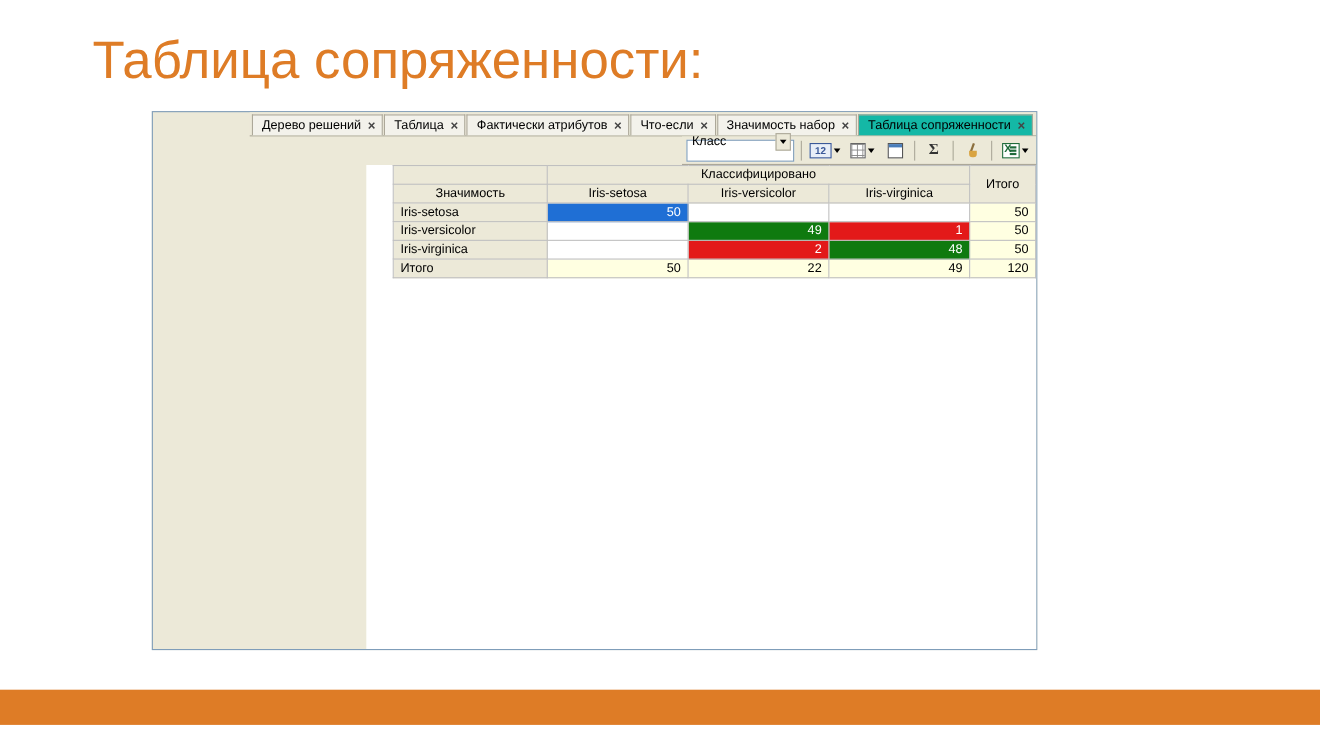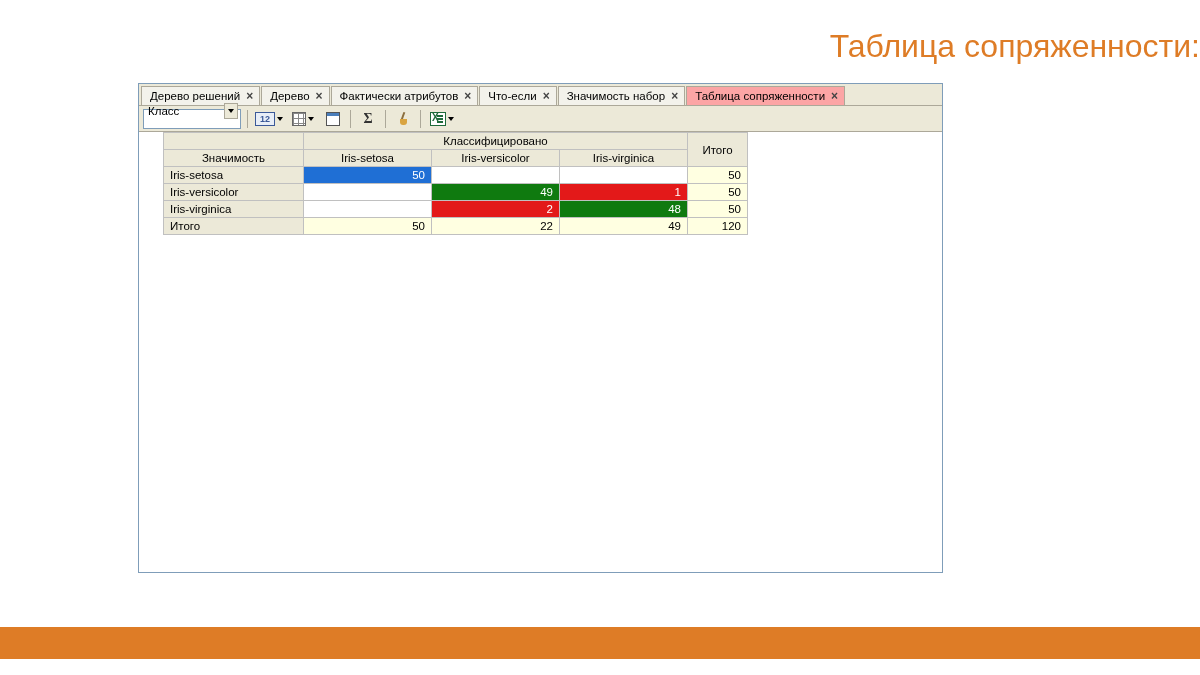--- a/index.html
+++ b/index.html
@@ -6,34 +6,34 @@
     body {
       font-family: "Segoe UI", Tahoma, sans-serif;
       background: #ffffff;
       width: 1200px;
       height: 675px;
       position: relative;
       overflow: hidden;
     }
     .slide-title {
       color: #DE7C26;
-      font-size: 32px;
+      font-size: 48px;
       font-weight: 400;
       padding: 28px 0 18px 84px;
-      text-align: right;
     }
     .app-frame {
       margin-left: 138px;
       width: 805px;
       border: 1px solid #7F9DB9;
       background: #ECE9D8;
       height: 490px;
       font-size: 12px;
       display: flex;
       flex-direction: column;
+      align-items: flex-end;
     }
     
     .tab-strip {
       display: flex;
       align-items: center;
       background: #ECE9D8;
       border-bottom: 1px solid #ACA899;
       padding: 2px 2px 0 2px;
       gap: 0;
     }
@@ -44,21 +44,21 @@
       padding: 3px 6px 3px 8px;
       background: #F3F2EB;
       border: 1px solid #ACA899;
       border-bottom: none;
       margin-right: 1px;
       white-space: nowrap;
       font-size: 11.5px;
       color: #000;
     }
     .tab.active {
-      background: #fca5a5;
+      background: #14b8a6;
     }
     .tab-close {
       font-size: 12px;
       font-weight: bold;
       color: #444;
       line-height: 1;
     }
     
     .toolbar {
       display: flex;
@@ -188,21 +188,21 @@
 <div class="slide-title">Таблица сопряженности:</div>
 
 <div class="app-frame">
 
   <div class="tab-strip" id="tab-strip">
       <div class="tab">
         <span>Дерево решений</span>
         <span class="tab-close">×</span>
       </div>
       <div class="tab">
-        <span>Дерево</span>
+        <span>Таблица</span>
         <span class="tab-close">×</span>
       </div>
       <div class="tab">
         <span>Фактически атрибутов</span>
         <span class="tab-close">×</span>
       </div>
       <div class="tab">
         <span>Что-если</span>
         <span class="tab-close">×</span>
       </div>

